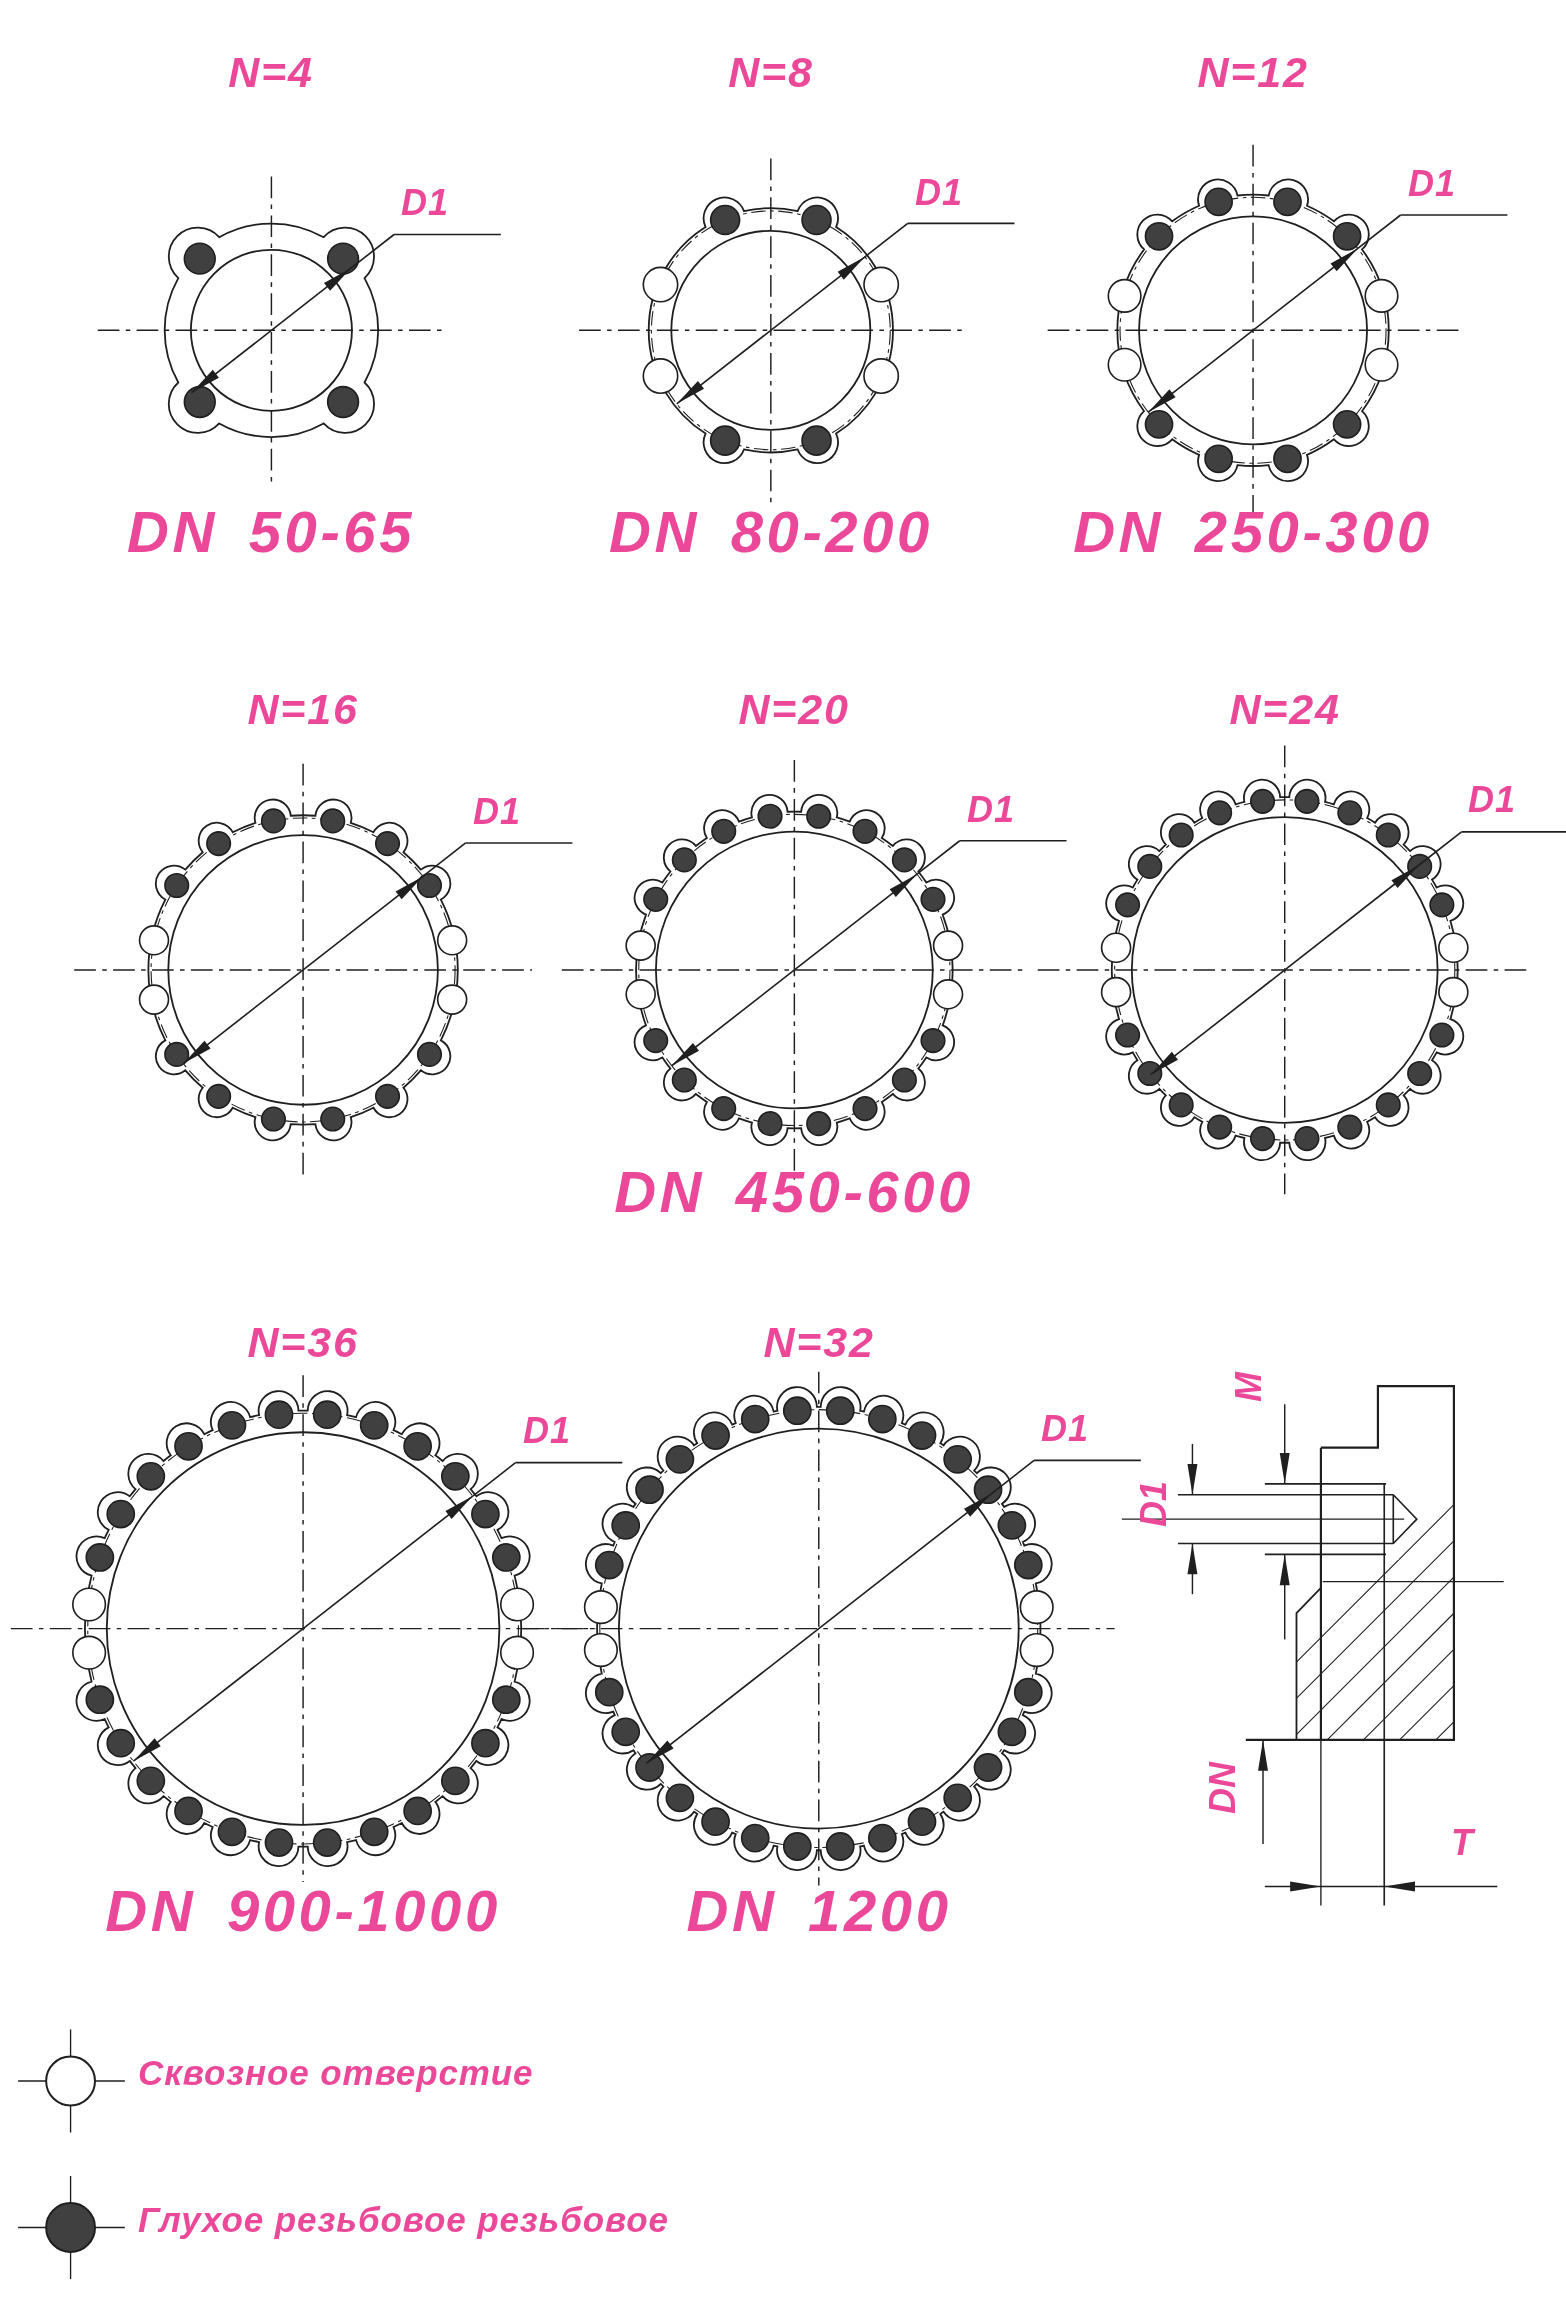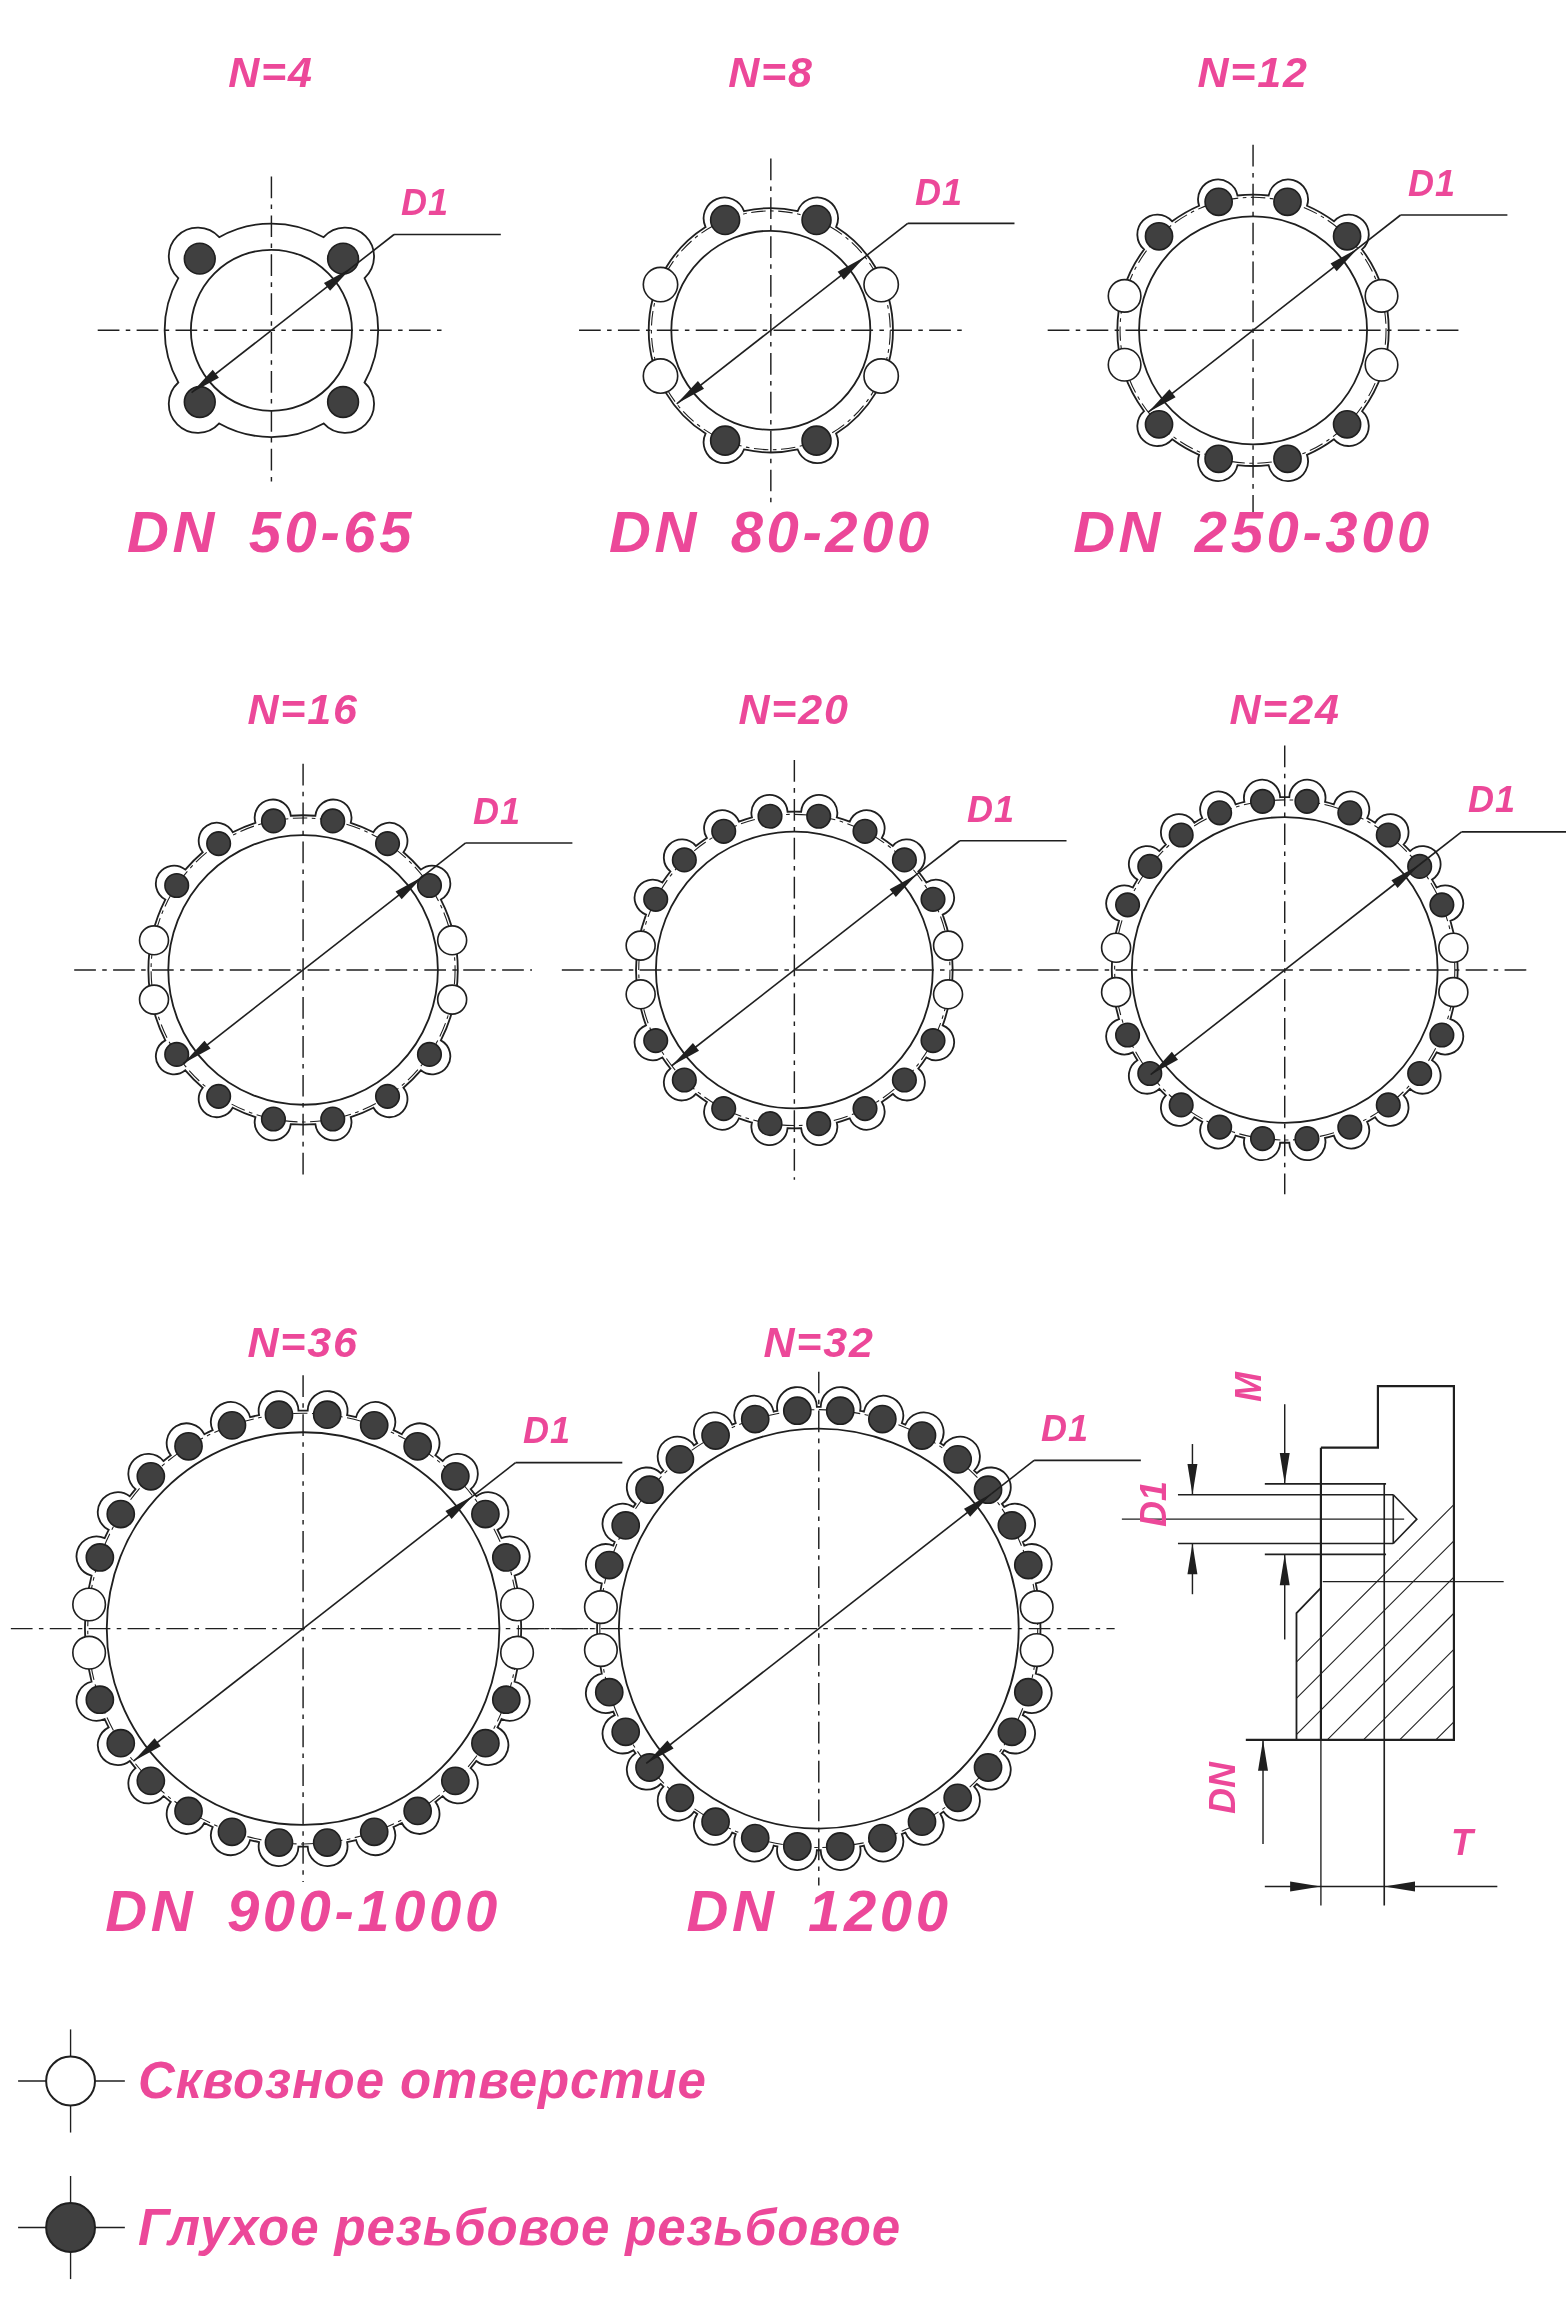--- a/index.html
+++ b/index.html
@@ -4,21 +4,21 @@
 <style>
   html,body{margin:0;padding:0;background:#ffffff;}
   .canvas{position:relative;width:1567px;height:2319px;background:#ffffff;overflow:hidden;
           font-family:"Liberation Sans",sans-serif;color:#ec4899;}
   .lbl{position:absolute;font-style:italic;font-weight:bold;white-space:nowrap;line-height:1;}
   .title{font-size:43px;transform:translateX(-50%);letter-spacing:1.8px;}
   .dn{font-size:58px;transform:translateX(-50%);letter-spacing:3.6px;word-spacing:11px;}
   .d1lbl{font-size:36px;letter-spacing:0.9px;}
   .seclbl{font-size:36px;width:54px;text-align:center;transform:rotate(-90deg);}
   .seclbl.upright{transform:none;}
-  .legtext{font-size:51px;letter-spacing:0.9px;}
+  .legtext{font-size:35px;letter-spacing:0.9px;}
   svg{position:absolute;left:0;top:0;}
 </style>
 </head>
 <body>
 
 <div class="canvas">
 
   <svg id="art" width="1567" height="2319" viewBox="0 0 1732 2563">
       <g id="gart">
         <line x1="108.00" y1="365.00" x2="492.00" y2="365.00" stroke="#1f1f1f" stroke-width="1.6" stroke-dasharray="24 7 5 7"></line>
@@ -309,20 +309,21 @@
   <div class="lbl title" style="left:1253px;top:51px">N=12</div>
   <div class="lbl title" style="left:303px;top:688px">N=16</div>
   <div class="lbl title" style="left:794px;top:688px">N=20</div>
   <div class="lbl title" style="left:1285px;top:688px">N=24</div>
   <div class="lbl title" style="left:303px;top:1321px">N=36</div>
   <div class="lbl title" style="left:819px;top:1321px">N=32</div>
 
   <div class="lbl dn" style="left:271px;top:503px">DN 50-65</div>
   <div class="lbl dn" style="left:771px;top:503px">DN 80-200</div>
   <div class="lbl dn" style="left:1253px;top:503px">DN 250-300</div>
+  <div class="lbl dn" style="left:794px;top:1163px">DN 450-600</div>
   <div class="lbl dn" style="left:303px;top:1882px">DN 900-1000</div>
   <div class="lbl dn" style="left:819px;top:1882px">DN 1200</div>
 
   <div class="lbl d1lbl" style="left:401px;top:185px">D1</div>
   <div class="lbl d1lbl" style="left:915px;top:175px">D1</div>
   <div class="lbl d1lbl" style="left:1408px;top:166px">D1</div>
   <div class="lbl d1lbl" style="left:473px;top:794px">D1</div>
   <div class="lbl d1lbl" style="left:967px;top:792px">D1</div>
   <div class="lbl d1lbl" style="left:1468px;top:782px">D1</div>
   <div class="lbl d1lbl" style="left:523px;top:1413px">D1</div>

